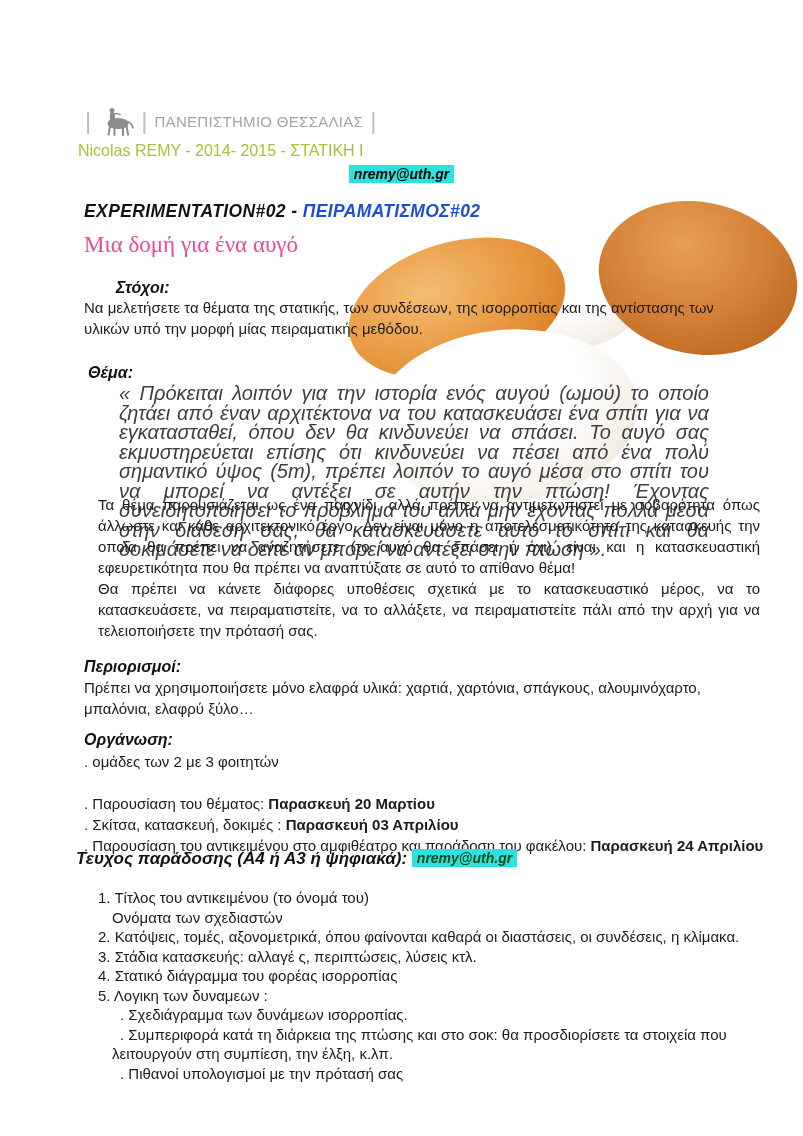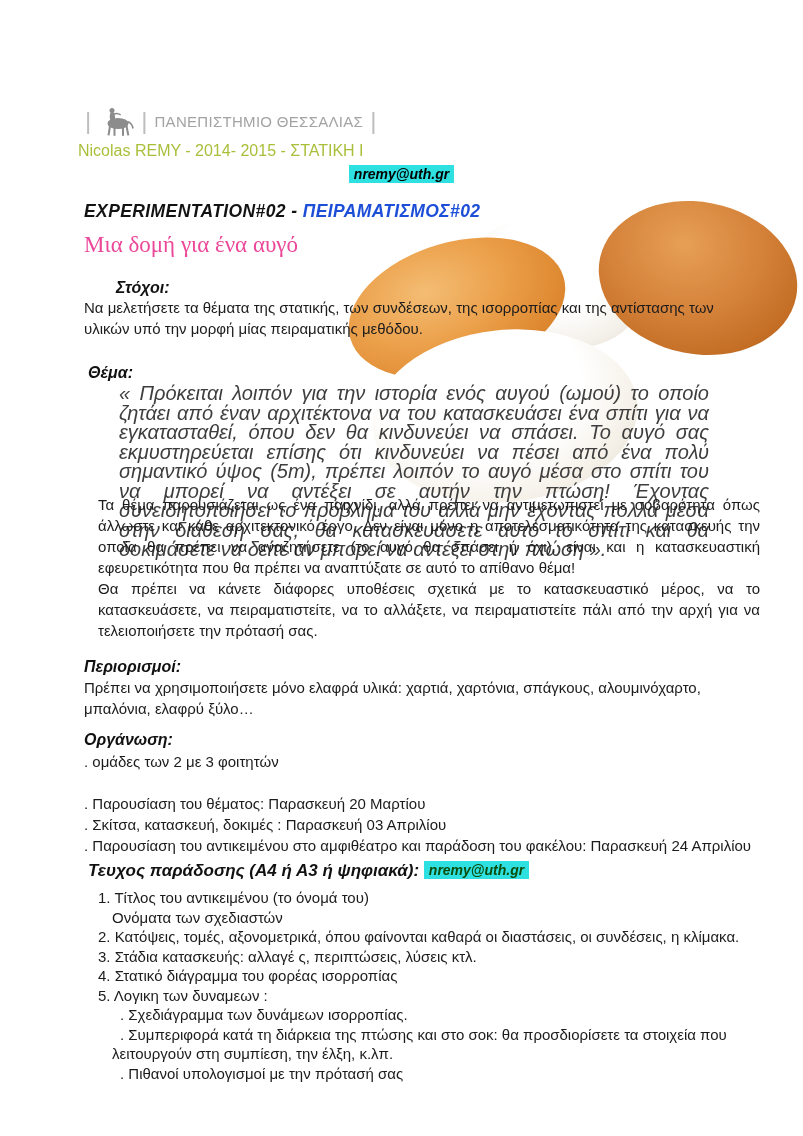--- a/index.html
+++ b/index.html
@@ -58,24 +58,24 @@
     font-size:15px; line-height:21px; text-align:justify;margin-left:14px; }
   .theme-paras p { margin:0; }
 
   .restr-head { position:absolute; left:84px; top:658px; }
   .restr-body { position:absolute; left:84px; top:677px; width:664px; }
 
   .org-head { position:absolute; left:84px; top:731px; }
   .org-team { position:absolute; left:84px; top:751px; width:664px; }
   .org-milestones { position:absolute; left:84px; top:793px; width:680px;
     font-size:15px; line-height:21px; }
-  .org-milestones .date { font-weight:normal; }
+  .org-milestones .date { font-weight:bold; }
 
-  .deliv-head { position:absolute; left:88px; top:849px; font-size:17px; font-weight:bold;
-    font-style:italic; color:#111111;margin-top:12px; }
+  .deliv-head { position:absolute; left:76px; top:849px; font-size:17px; font-weight:bold;
+    font-style:italic; color:#111111; }
   .deliv-head .hl-email2 { display:inline-block; background:#2ee0e0; color:#0b4d0b;
     font-weight:bold; font-style:italic; font-size:14px; padding:1px 5px; vertical-align:1px; }
 
   .deliv-list { position:absolute; left:98px; top:888px; width:650px;
     font-size:15px; line-height:19.5px; color:#1c1c1c; }
   .deliv-list .cont { padding-left:14px; }
   .deliv-list .sub { padding-left:14px; text-indent:8px; }
 </style>
 </head>
 <body>

